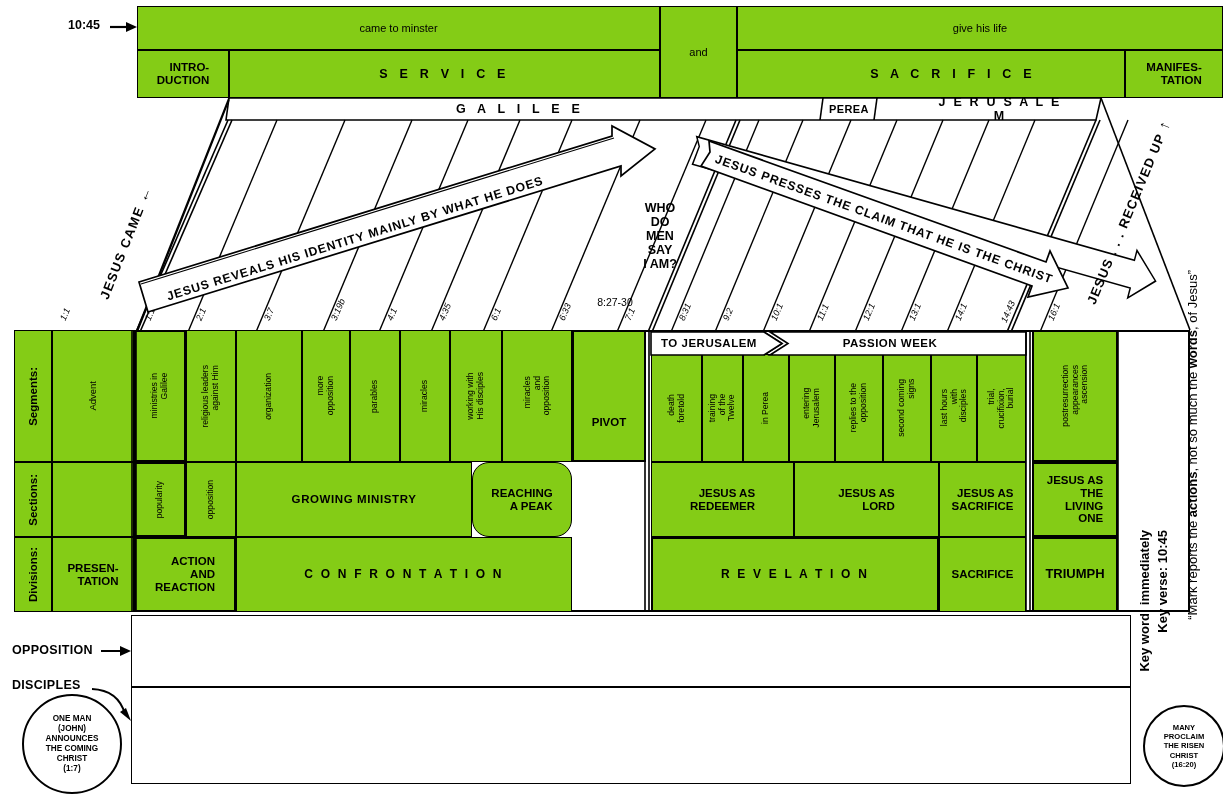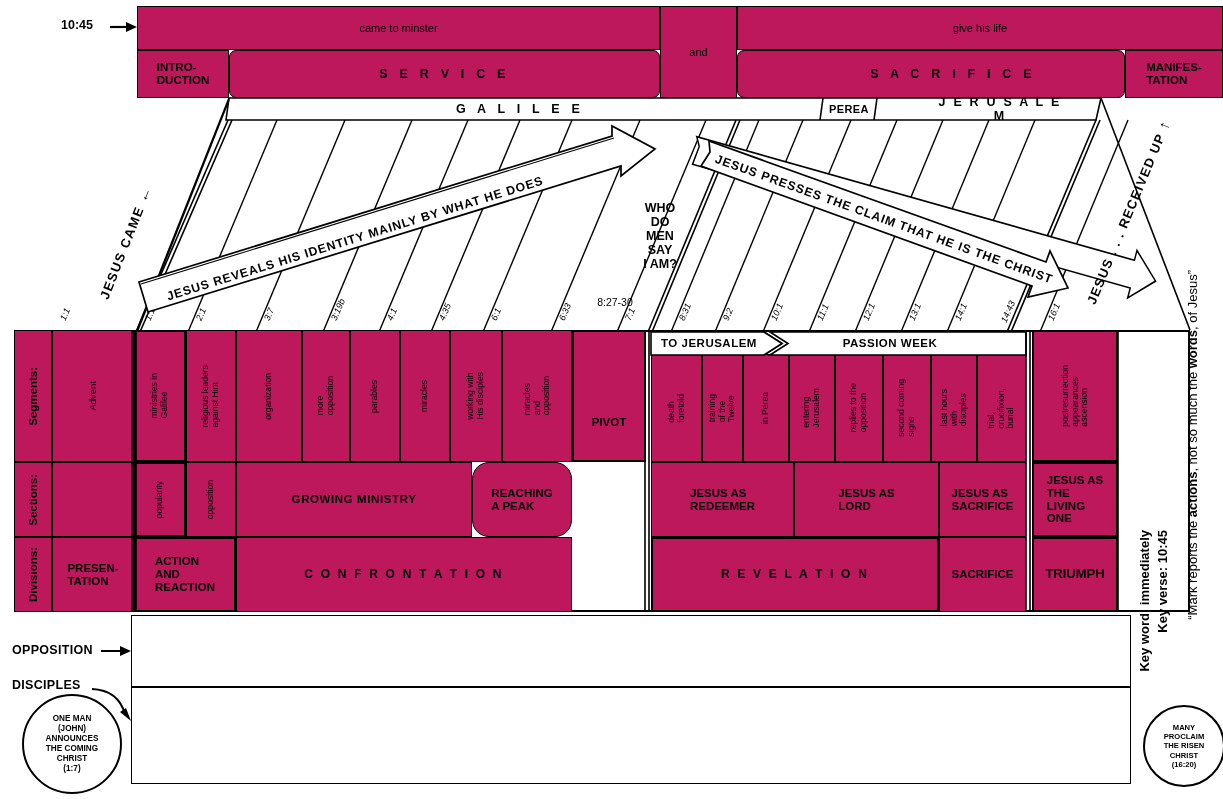--- a/index.html
+++ b/index.html
@@ -1,31 +1,31 @@
 <!DOCTYPE html>
 <html><head>
 <meta charset="utf-8">
 <style>
   html,body{margin:0;padding:0;background:#fff;}
   body{width:1223px;height:799px;position:relative;overflow:hidden;
        font-family:"Liberation Sans","DejaVu Sans",sans-serif;color:#000;}
   .abs{position:absolute;box-sizing:border-box;}
   .bx{position:absolute;box-sizing:border-box;border:1.6px solid #000;
-      display:flex;align-items:center;justify-content:center;text-align:left;
-      line-height:1.12;background:#be185d;}
+      display:flex;align-items:center;justify-content:center;text-align:right;
+      line-height:1.12;background:#84cc16;}
   .bxn{position:absolute;box-sizing:border-box;
       display:flex;align-items:center;justify-content:center;text-align:center;
       line-height:1.12;}
   .thick{border-width:2.4px;}
   .vert{writing-mode:vertical-rl;transform:rotate(180deg);}
   .sm{font-size:9.5px;}
   .xs{font-size:8.6px;}
   .md{font-size:11px;}
   .lg{font-size:12.5px;font-weight:bold;}
-  .sp{letter-spacing:4.2px;border-radius:7px;}
+  .sp{letter-spacing:4.2px;}
   .sp2{letter-spacing:2.2px;}
   .bold{font-weight:bold;}
   svg{position:absolute;left:0;top:0;overflow:visible;}
   .refl{position:absolute;font-size:9px;font-style:italic;
         transform-origin:0 0;white-space:nowrap;}
   .circ{position:absolute;border:2px solid #000;border-radius:50%;
         display:flex;align-items:center;justify-content:center;text-align:center;
         font-size:8.2px;font-weight:bold;line-height:1.2;}
   .sideTxt{position:absolute;white-space:nowrap;font-size:13px;
            writing-mode:vertical-rl;transform:rotate(180deg);}
@@ -37,21 +37,21 @@
 <div class="bx md" style="left:137px;top:6px;width:523px;height:44px;">
   <span>came  to  minster</span>
 </div>
 <div class="bx md" style="left:660px;top:6px;width:77px;height:92px;">
   <span>and</span>
 </div>
 <div class="bx md" style="left:737px;top:6px;width:486px;height:44px;">
   <span>give  his  life</span>
 </div>
 
-<div class="hdrlabel lg" style="left:61px;top:18px;font-size:12.5px;font-weight:bold;">
+<div class="hdrlabel lg" style="left:68px;top:18px;font-size:12.5px;font-weight:bold;">
   <span>10:45</span>
 </div>
 <svg width="1223" height="799" style="pointer-events:none;">
   <line x1="110" y1="27" x2="131" y2="27" stroke="#000" stroke-width="2.2"></line>
   <polygon points="137,27 126,22 126,32" fill="#000"></polygon>
 </svg>
 
 <div class="bx md bold" style="left:137px;top:50px;width:92px;height:48px;white-space:pre-line;font-size:11.5px;">
   <span>INTRO-
 DUCTION</span>

